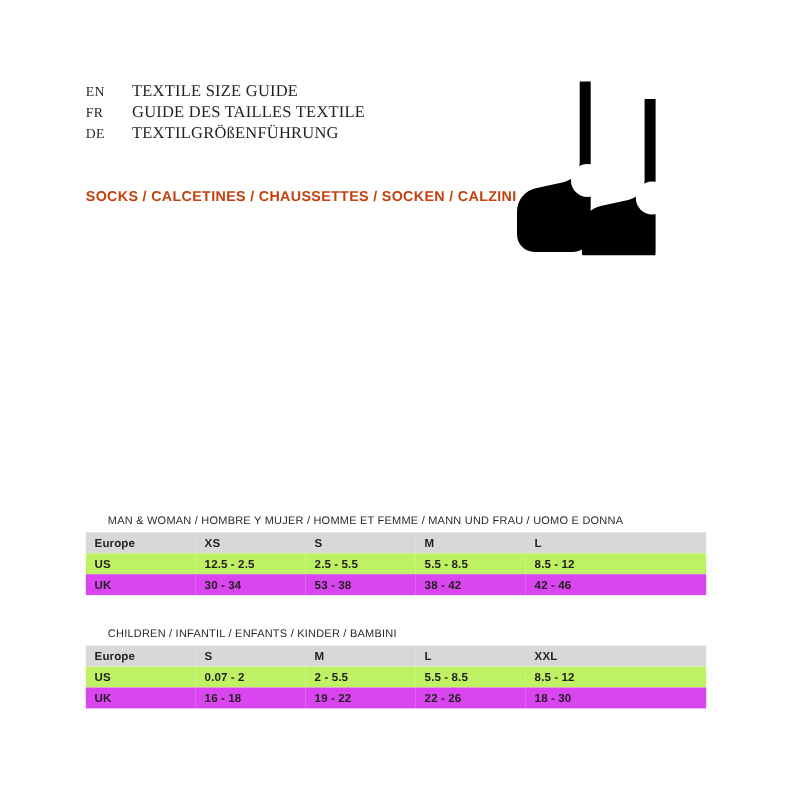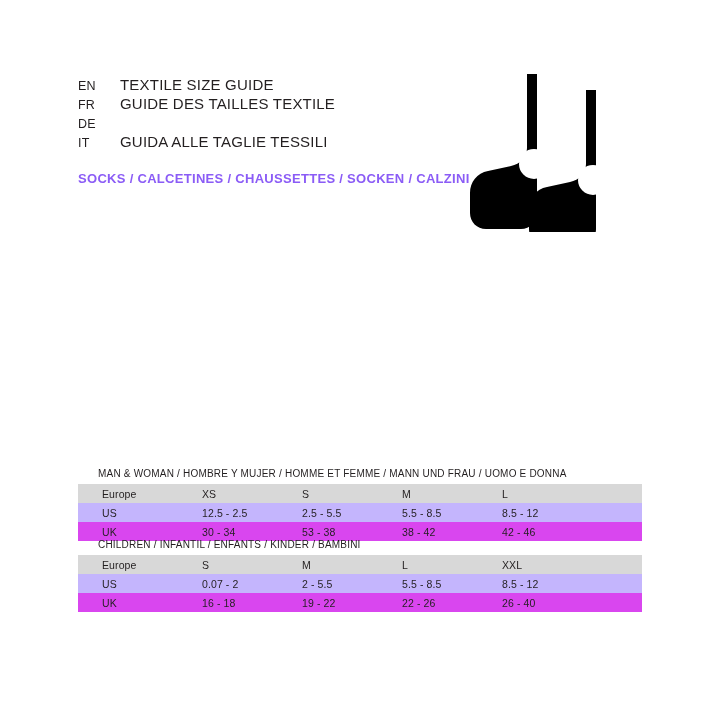--- a/index.html
+++ b/index.html
@@ -22,22 +22,23 @@
   }
 
   
   .lang-block {
     position: absolute;
     left: 78px;
     top: 74px;
   }
   .lang-row {
     display: flex;
-    align-items: flex-end;
+    align-items: center;
     height: 19px;
+    font-family: Liberation Serif, serif;
   }
   .lang-code {
     width: 42px;
     font-size: 12.5px;
     letter-spacing: 0.2px;
     color: #231f20;
   }
   .lang-text {
     font-size: 15px;
     letter-spacing: 0.2px;
@@ -45,97 +46,94 @@
     white-space: nowrap;
   }
 
   .product-title {
     position: absolute;
     left: 78px;
     top: 171px;
     font-size: 13px;
     font-weight: bold;
     letter-spacing: 0.3px;
-    color: #8b5cf6;
+    color: #c2410c;
     white-space: nowrap;
   }
 
   
   .socks-art {
     position: absolute;
     left: 468px;
     top: 72px;
     width: 170px;
     height: 160px;
   }
 
   
   .table-section {
     position: absolute;
     left: 78px;
     width: 564px;
   }
   .table-section.adult { top: 468px; }
-  .table-section.children { top: 539px; }
+  .table-section.children { top: 571px; }
 
   .table-caption {
     font-size: 10px;
     font-weight: normal;
     letter-spacing: 0.2px;
     color: #231f20;
     margin-bottom: 5px;
     white-space: nowrap;
     margin-left: 20px;
   }
 
   table.size-table {
     border-collapse: collapse;
     width: 100%;
     table-layout: fixed;
   }
   table.size-table td,
   table.size-table th {
     font-size: 10.5px;
-    font-weight: normal;
+    font-weight: bold;
     text-align: left;
-    padding: 3px 0 3px 24px;
+    padding: 3px 0 3px 8px;
     height: 13px;
     color: #231f20;
     letter-spacing: 0.1px;
   }
   table.size-table col.c0 { width: 100px; }
   table.size-table col.c1 { width: 100px; }
   table.size-table col.c2 { width: 100px; }
   table.size-table col.c3 { width: 100px; }
   table.size-table col.c4 { width: 164px; }
 
   tr.head-row td { background: #d8d8d8; }
   tr.band-dark td { background: #d946ef; }
-  tr.band-light td { background: #c4b5fd; }
+  tr.band-light td { background: #bef264; }
 </style>
 </head>
 <body>
 
 <div class="page">
 
   <div class="lang-block">
     <div class="lang-row">
       <span class="lang-code">EN</span>
       <span class="lang-text">TEXTILE SIZE GUIDE</span>
     </div>
     <div class="lang-row">
       <span class="lang-code">FR</span>
       <span class="lang-text">GUIDE DES TAILLES TEXTILE</span>
     </div>
     <div class="lang-row">
       <span class="lang-code">DE</span>
-    </div>
-    <div class="lang-row">
-      <span class="lang-code">IT</span>
-      <span class="lang-text">GUIDA ALLE TAGLIE TESSILI</span>
+      <span class="lang-text">TEXTILGRÖßENFÜHRUNG</span>
     </div>
   </div>
 
   <div class="product-title">SOCKS / CALCETINES / CHAUSSETTES / SOCKEN / CALZINI</div>
 
   <div class="socks-art">
     <svg width="170" height="160" viewBox="0 0 170 160" xmlns="http://www.w3.org/2000/svg">
 
       <path d="M59 2 L59 76 C59 86 52 92 43 94 L20 99 C9 101 2 110 2 121 L2 141 C2 150 9 157 18 157 L53 157 C62 157 69 150 69 141 L69 2 Z" fill="#000000" transform="translate(0,0)"></path>
 
@@ -205,19 +203,19 @@
           <td>0.07 - 2</td>
           <td>2 - 5.5</td>
           <td>5.5 - 8.5</td>
           <td>8.5 - 12</td>
         </tr>
         <tr class="band-dark">
           <td>UK</td>
           <td>16 - 18</td>
           <td>19 - 22</td>
           <td>22 - 26</td>
-          <td>26 - 40</td>
+          <td>18 - 30</td>
         </tr>
       </tbody>
     </table>
   </div>
 
 </div>
 
 </body></html>

